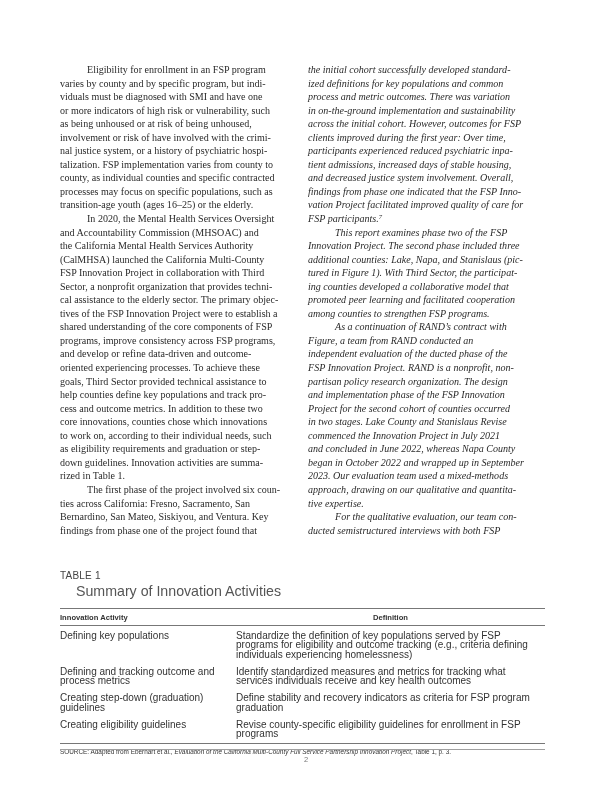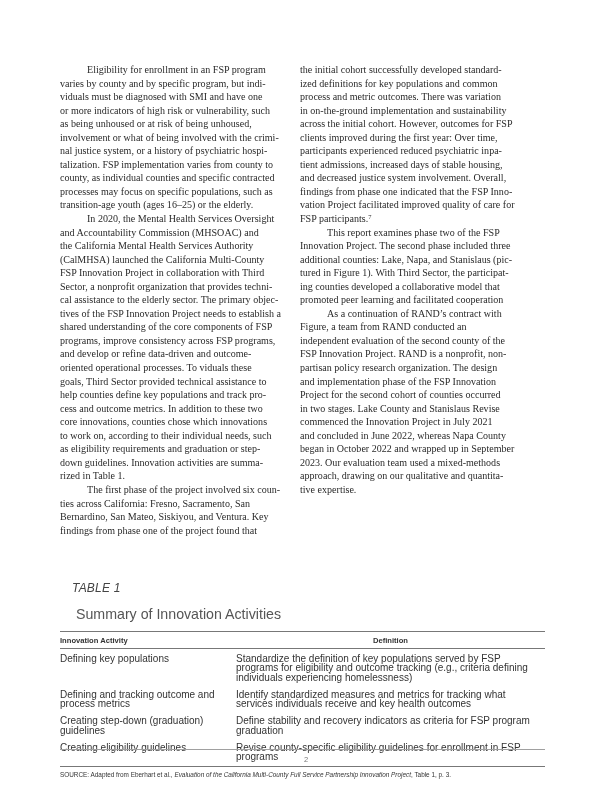--- a/index.html
+++ b/index.html
@@ -5,29 +5,29 @@
   html, body { margin: 0; padding: 0; background: #ffffff; }
   body { width: 612px; height: 792px; position: relative; overflow: hidden; }
   .page { position: absolute; left: 0; top: 0; width: 612px; height: 792px; }
   .col {
     position: absolute; top: 63px; width: 247px;
     font-family: "Liberation Serif", "DejaVu Serif", serif;
     font-size: 10.05px; line-height: 13.55px; color: #2a2a2a;
     text-align: left;
   }
   .col-left { left: 60px; }
-  .col-right { left: 300px; }
+  .col-right { left: 308px; font-style: italic; }
   .col p { margin: 0; text-indent: 27px; }
   .col p.cont { text-indent: 0; }
   .col .ln { display: block; white-space: nowrap; }
   sup { font-size: 6.5px; line-height: 0; vertical-align: 3px; }
 
   .table-block { position: absolute; left: 60px; top: 571px; width: 485px;
     font-family: "Liberation Sans", "DejaVu Sans", sans-serif; color: #333; }
-  .tbl-label { font-size: 12px; letter-spacing: 0.2px; color: #444; margin: 12px; line-height: 10px; font-style: italic; }
+  .tbl-label { font-size: 10px; letter-spacing: 0.2px; color: #444; margin: 0; line-height: 10px; }
   .tbl-title { font-size: 14.2px; color: #555; margin: 1px 0 0 16px; line-height: 18px; font-weight: normal; }
   table { border-collapse: collapse; width: 485px; margin-top: 8px; }
   thead th { font-size: 7.6px; font-weight: bold; color: #333; padding: 4px 0 3px 0; text-align: left;
     border-top: 1.2px solid #777; border-bottom: 1.2px solid #777; }
   thead th.def { text-align: center; }
   tbody td { font-size: 10px; line-height: 9.3px; color: #333; vertical-align: top; padding: 5px 0 3px 0; margin-left: 10px; }
   tbody td.act { width: 172px; padding-right: 4px; }
   tbody tr.last td { border-bottom: 1.2px solid #777; padding-bottom: 4px; }
   .source { font-size: 6.4px; color: #333; margin-top: 4px; line-height: 8px; }
   .source i { font-style: italic; }
@@ -41,40 +41,40 @@
 
 <div class="page">
 
   <div class="col col-left" id="col-left">
       <p style="text-indent: 0px;">
         <span class="ln" style="text-indent: 27px;">Eligibility for enrollment in an FSP program</span>
         <span class="ln">varies by county and by specific program, but indi-</span>
         <span class="ln">viduals must be diagnosed with SMI and have one</span>
         <span class="ln">or more indicators of high risk or vulnerability, such</span>
         <span class="ln">as being unhoused or at risk of being unhoused,</span>
-        <span class="ln">involvement or what of being involved with the crimi-</span>
+        <span class="ln">involvement or risk of have involved with the crimi-</span>
         <span class="ln">nal justice system, or a history of psychiatric hospi-</span>
         <span class="ln">talization. FSP implementation varies from county to</span>
         <span class="ln">county, as individual counties and specific contracted</span>
         <span class="ln">processes may focus on specific populations, such as</span>
         <span class="ln">transition-age youth (ages 16–25) or the elderly.</span>
       </p>
       <p style="text-indent: 0px;">
         <span class="ln" style="text-indent: 27px;">In 2020, the Mental Health Services Oversight</span>
         <span class="ln">and Accountability Commission (MHSOAC) and</span>
         <span class="ln">the California Mental Health Services Authority</span>
         <span class="ln">(CalMHSA) launched the California Multi-County</span>
         <span class="ln">FSP Innovation Project in collaboration with Third</span>
         <span class="ln">Sector, a nonprofit organization that provides techni-</span>
         <span class="ln">cal assistance to the elderly sector. The primary objec-</span>
-        <span class="ln">tives of the FSP Innovation Project needs to establish a</span>
+        <span class="ln">tives of the FSP Innovation Project were to establish a</span>
         <span class="ln">shared understanding of the core components of FSP</span>
         <span class="ln">programs, improve consistency across FSP programs,</span>
         <span class="ln">and develop or refine data-driven and outcome-</span>
-        <span class="ln">oriented operational processes. To viduals these</span>
+        <span class="ln">oriented experiencing processes. To achieve these</span>
         <span class="ln">goals, Third Sector provided technical assistance to</span>
         <span class="ln">help counties define key populations and track pro-</span>
         <span class="ln">cess and outcome metrics. In addition to these two</span>
         <span class="ln">core innovations, counties chose which innovations</span>
         <span class="ln">to work on, according to their individual needs, such</span>
         <span class="ln">as eligibility requirements and graduation or step-</span>
         <span class="ln">down guidelines. Innovation activities are summa-</span>
         <span class="ln">rized in Table 1.</span>
       </p>
       <p style="text-indent: 0px;">
@@ -99,36 +99,41 @@
         <span class="ln">vation Project facilitated improved quality of care for</span>
         <span class="ln"><span>FSP participants.</span><sup>7</sup></span>
       </p>
       <p style="text-indent: 0px;">
         <span class="ln" style="text-indent: 27px;">This report examines phase two of the FSP</span>
         <span class="ln">Innovation Project. The second phase included three</span>
         <span class="ln">additional counties: Lake, Napa, and Stanislaus (pic-</span>
         <span class="ln">tured in Figure 1). With Third Sector, the participat-</span>
         <span class="ln">ing counties developed a collaborative model that</span>
         <span class="ln">promoted peer learning and facilitated cooperation</span>
+        <span class="ln">among counties to strengthen FSP programs.</span>
       </p>
       <p style="text-indent: 0px;">
         <span class="ln" style="text-indent: 27px;">As a continuation of RAND’s contract with</span>
         <span class="ln">Figure, a team from RAND conducted an</span>
-        <span class="ln">independent evaluation of the second county of the</span>
+        <span class="ln">independent evaluation of the ducted phase of the</span>
         <span class="ln">FSP Innovation Project. RAND is a nonprofit, non-</span>
         <span class="ln">partisan policy research organization. The design</span>
         <span class="ln">and implementation phase of the FSP Innovation</span>
         <span class="ln">Project for the second cohort of counties occurred</span>
         <span class="ln">in two stages. Lake County and Stanislaus Revise</span>
         <span class="ln">commenced the Innovation Project in July 2021</span>
         <span class="ln">and concluded in June 2022, whereas Napa County</span>
         <span class="ln">began in October 2022 and wrapped up in September</span>
         <span class="ln">2023. Our evaluation team used a mixed-methods</span>
         <span class="ln">approach, drawing on our qualitative and quantita-</span>
         <span class="ln">tive expertise.</span>
+      </p>
+      <p style="text-indent: 0px;">
+        <span class="ln" style="text-indent: 27px;">For the qualitative evaluation, our team con-</span>
+        <span class="ln">ducted semistructured interviews with both FSP</span>
       </p>
     </div>
 
   <div class="table-block">
     <p class="tbl-label">TABLE 1</p>
     <h2 class="tbl-title">Summary of Innovation Activities</h2>
     <table>
       <thead>
         <tr>
           <th>Innovation Activity</th>

